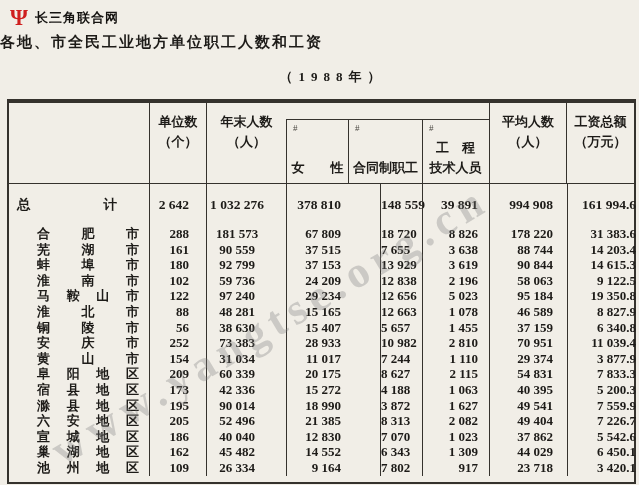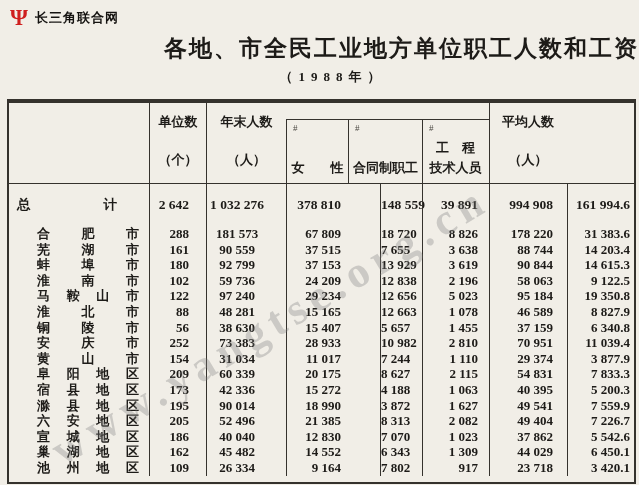--- a/index.html
+++ b/index.html
@@ -8,54 +8,54 @@
   
   .watermark{position:absolute;left:42px;top:432px;transform:rotate(-31deg);transform-origin:0 0;
         font-size:44px;letter-spacing:7px;white-space:nowrap;color:rgba(125,125,125,.32);
         z-index:3;pointer-events:none;font-weight:bold;}
   
   .site-header{position:absolute;top:6px;left:10px;display:flex;align-items:center;gap:7px;z-index:2;}
   .logo-glyph{color:#cf1f1f;font-size:23px;font-weight:bold;line-height:24px;}
   .logo-text{font-size:13px;font-weight:bold;letter-spacing:1px;
         font-family:Liberation Sans, sans-serif;color:#151311;}
   
-  .title{position:absolute;top:33px;left:0;right:0;margin:0;text-align:right;
-        font-size:23px;font-weight:bold;letter-spacing:2px;z-index:2;}
+  .title{position:absolute;top:33px;left:0;right:12px;margin:0;text-align:left;
+        font-size:15px;font-weight:bold;letter-spacing:2px;z-index:2;}
   .subtitle{position:absolute;top:68px;left:0;right:0;text-align:center;
         font-size:13px;font-weight:bold;letter-spacing:6px;z-index:2;margin-left:27px;}
   
   .tbl{position:absolute;left:7px;top:99px;width:629px;z-index:2;
         border:2px solid #35322d;border-top:4px solid #35322d;box-sizing:border-box;}
   .bl{border-left:1.5px solid #35322d;}
   .thead{display:grid;grid-template-columns:140px 57px 80px 203px 77px 68px;
         height:80px;border-bottom:1.5px solid #35322d;}
   .th{display:flex;flex-direction:column;align-items:center;text-align:center;
         font-size:13px;font-weight:bold;}
-  .th-main{justify-content:flex-start;padding-top:10px;gap:20px;}
+  .th-main{justify-content:flex-start;padding-top:10px;gap:2px;}
   .h-sub{margin-top:16px;border-top:1.5px solid #35322d;border-left:1.5px solid #35322d;
         display:grid;grid-template-columns:61px 74px 66px;}
   .th-sub{position:relative;justify-content:flex-end;padding-bottom:6px;gap:2px;}
   .submark{position:absolute;top:3px;left:6px;font-size:9px;font-weight:normal;color:#4a4742;}
   .tbody{display:grid;grid-template-columns:140px 57px 80px 62px 74px 67px 78px 69px;
         padding-bottom:6px;}
   .tr{display:contents;}
   .td{font-size:13px;font-weight:bold;height:15.6px;line-height:15.6px;
         text-align:right;white-space:nowrap;box-sizing:border-box;}
   .tr-total .td{height:42px;line-height:42px;font-size:13.5px;}
   .td-name{display:flex;text-align:left;padding:0 10px 0 28px;}
   .spread{flex:1;display:flex;justify-content:space-between;}
   .tr-total .td-name{padding-left:8px;}
   .tr-total .spread{flex:0 0 100px;}
   .c-units{padding-right:17px;}
   .c-yearend{padding-right:19px;text-align:center;}
   .c-female{padding-right:7px;}
   .c-contract{padding-right:16px;margin-left:32px;}
   .c-eng{padding-right:11px;}
   .c-avg{padding-right:14px;}
-  .c-wage{padding-right:6px;}
+  .c-wage{}
 </style>
 </head>
 <body>
 
 <div class="page">
 
   <div class="watermark">www.yangtse.org.cn</div>
 
   <div class="site-header">
     <span class="logo-glyph">Ψ</span>
@@ -89,20 +89,24 @@
         <div class="th th-sub bl">
           <span class="submark">#</span>
           <span>工　程</span>
           <span>技术人员</span>
         </div>
       </div>
       <div class="th th-main bl">
         <span>平均人数</span>
         <span>（人）</span>
       </div>
+      <div class="th th-main bl">
+        <span>工资总额</span>
+        <span>（万元）</span>
+      </div>
     </div>
 
     <div class="tbody">
         <div class="tr tr-total"><div class="td td-name">
             <span class="spread">
               <span>总</span>
               <span>计</span>
             </span>
           </div><div class="td bl c-units">2 642</div><div class="td bl c-yearend">1 032 276</div><div class="td bl c-female">378 810</div><div class="td bl c-contract">148 559</div><div class="td bl c-eng">39 891</div><div class="td bl c-avg">994 908</div><div class="td bl c-wage">161 994.6</div></div>
         <div class="tr"><div class="td td-name">

